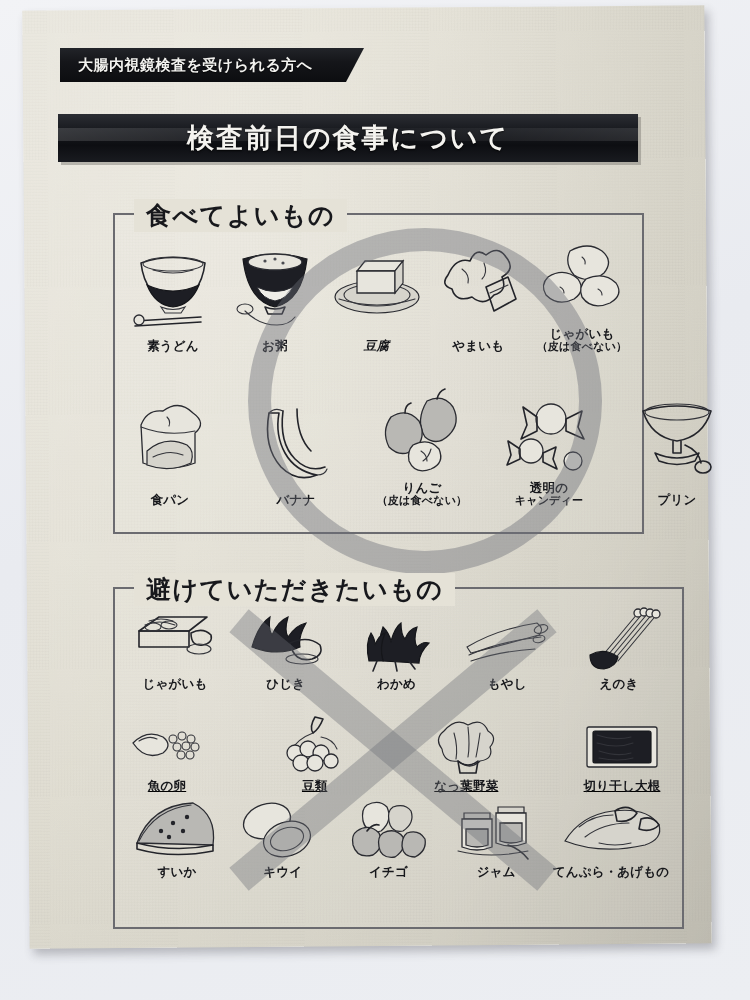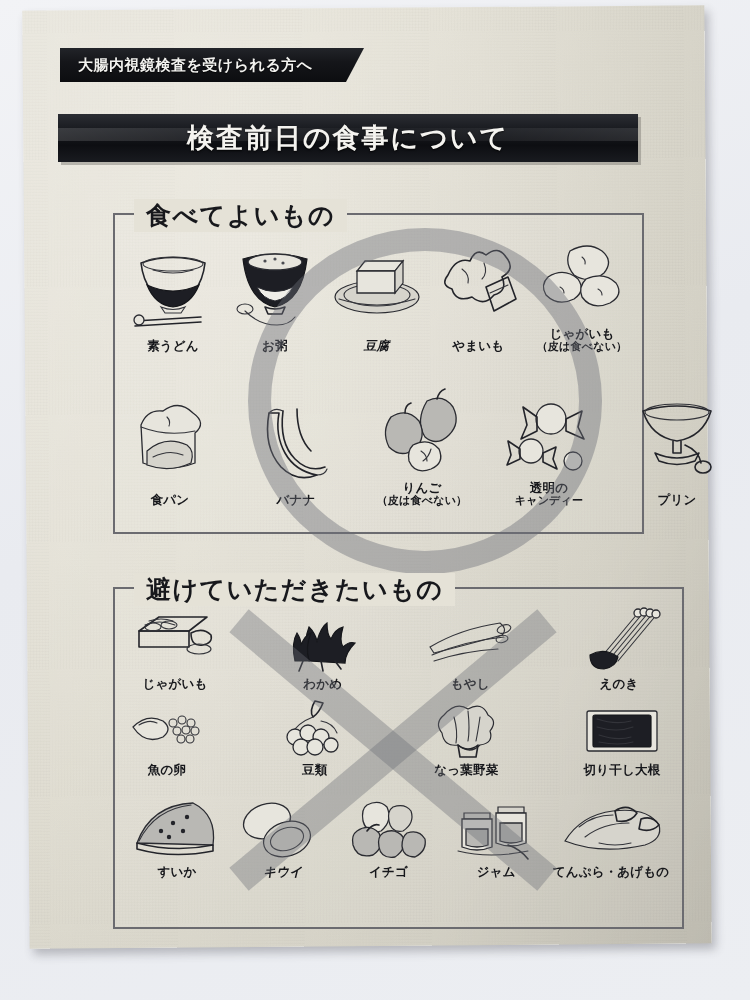--- a/index.html
+++ b/index.html
@@ -355,20 +355,32 @@
             <ellipse class="ink-thin" cx="40" cy="22" rx="8" ry="4"></ellipse>
             <path class="ink" d="M62 30 q12 -6 20 2 q2 8 -8 10 q-12 2 -12 -12 Z"></path>
             <ellipse class="ink-thin" cx="70" cy="46" rx="12" ry="5"></ellipse>
           </svg>
         </div>
         <div class="cap">
           <span>じゃがいも</span>
         </div>
       </div>
 
+      <div class="cell" style="width:100px;">
+        <div class="art">
+          <svg width="92" height="72" viewBox="0 0 92 72">
+            <path class="fill-dark" d="M12 44 q6 -22 18 -30 q-2 12 2 18 q6 -14 16 -18 q-4 14 0 20 q8 -12 18 -14 q-8 14 -6 24 q-22 10 -48 0 Z"></path>
+            <path class="ink" d="M50 40 q18 -8 30 2 q4 10 -8 14 q-18 4 -22 -16 Z"></path>
+            <ellipse class="ink-thin" cx="62" cy="56" rx="16" ry="5"></ellipse>
+          </svg>
+        </div>
+        <div class="cap">
+          <span>ひじき</span>
+        </div>
+      </div>
 
       <div class="cell" style="width:100px;">
         <div class="art">
           <svg width="92" height="72" viewBox="0 0 92 72">
             <path class="fill-dark" d="M32 58 q-6 -20 0 -34 q6 6 8 14 q4 -14 10 -18 q0 12 4 16 q4 -10 12 -12 q-4 14 0 20 q6 -6 12 -4 q-10 10 -10 20 Z"></path>
             <path class="fill-dark" d="M18 58 q-4 -18 2 -28 q4 6 4 12 q4 -10 10 -12 q-6 14 -2 28 Z"></path>
             <path class="ink" d="M26 58 l-4 10"></path>
             <path class="ink" d="M44 58 l2 10"></path>
             <path class="ink" d="M58 58 l6 8"></path>
           </svg>
@@ -407,21 +419,21 @@
             <circle class="fill-lite" cx="84" cy="11" r="4"></circle>
             <path class="fill-dark" d="M18 52 q14 -8 28 2 q-2 10 -14 12 q-14 0 -14 -14 Z"></path>
           </svg>
         </div>
         <div class="cap">
           <span>えのき</span>
         </div>
       </div>
     </div>
 
-    <div class="row" style="left:10px; top:108px; width:545px; justify-content:space-between;">
+    <div class="row" style="left:10px; top:124px; width:545px; justify-content:space-between;text-decoration:underline;">
 
       <div class="cell" style="width:84px;">
         <div class="art">
           <svg width="84" height="64" viewBox="0 0 84 64">
             <path class="fill-lite" d="M8 30 q14 -14 30 -6 q10 8 0 16 q-18 8 -30 -10 Z"></path>
             <path class="ink-thin" d="M14 28 q10 -6 18 -2"></path>
             <g>
               <circle class="ink-thin" cx="48" cy="26" r="4"></circle>
               <circle class="ink-thin" cx="57" cy="23" r="4"></circle>
               <circle class="ink-thin" cx="66" cy="26" r="4"></circle>
@@ -504,21 +516,21 @@
             <circle cx="42" cy="44" r="2.2" fill="#23242a"></circle>
             <circle cx="60" cy="24" r="2.2" fill="#23242a"></circle>
             <path class="ink" d="M10 50 q38 10 76 2 l0 6 q-40 8 -76 -2 Z"></path>
           </svg>
         </div>
         <div class="cap">
           <span>すいか</span>
         </div>
       </div>
 
-      <div class="cell" style="width:104px;font-style:italic;">
+      <div class="cell" style="width:104px;">
         <div class="art">
           <svg width="100" height="70" viewBox="0 0 100 70">
             <ellipse class="fill-lite" cx="34" cy="28" rx="24" ry="17" transform="rotate(-18 34 28)"></ellipse>
             <ellipse class="fill-pale" cx="54" cy="46" rx="24" ry="17" transform="rotate(-18 54 46)"></ellipse>
             <ellipse class="ink-thin" cx="54" cy="46" rx="17" ry="11" transform="rotate(-18 54 46)"></ellipse>
           </svg>
         </div>
         <div class="cap">
           <span>キウイ</span>
         </div>

